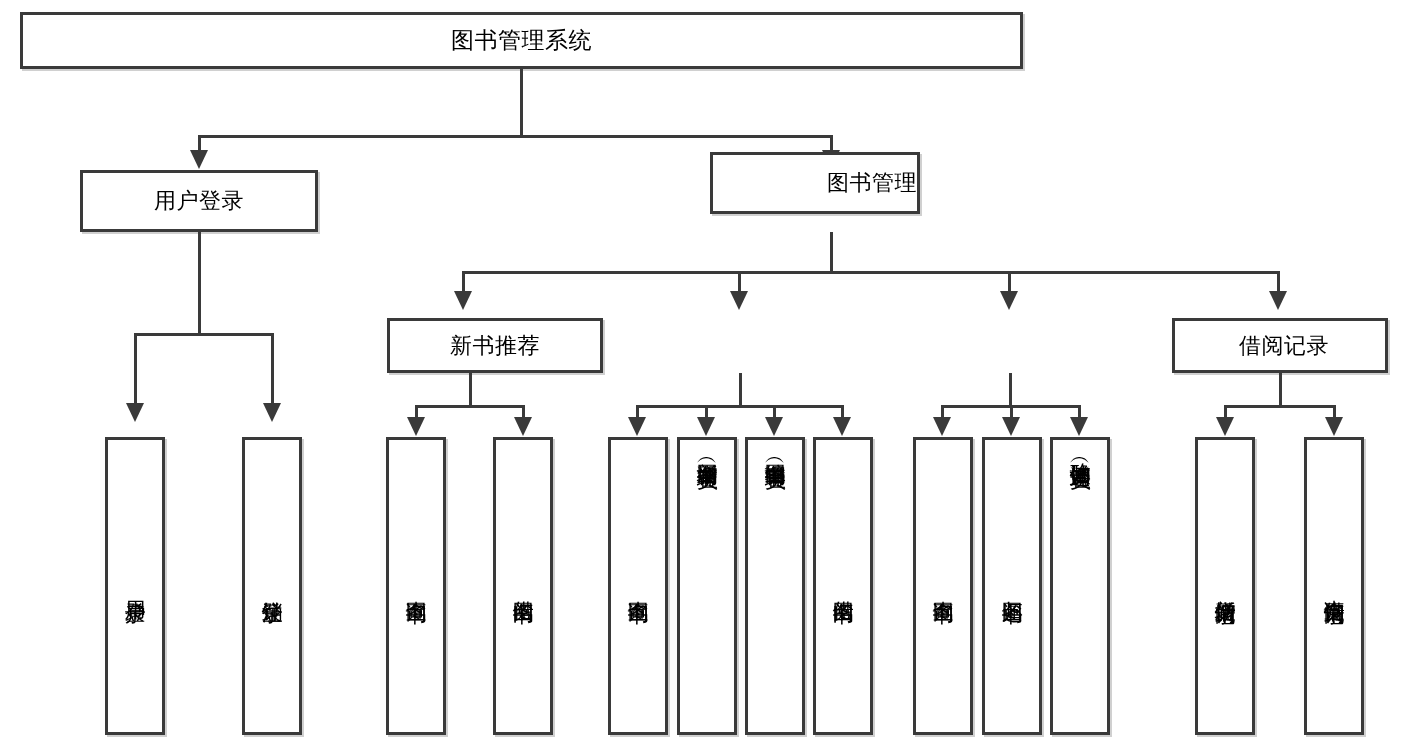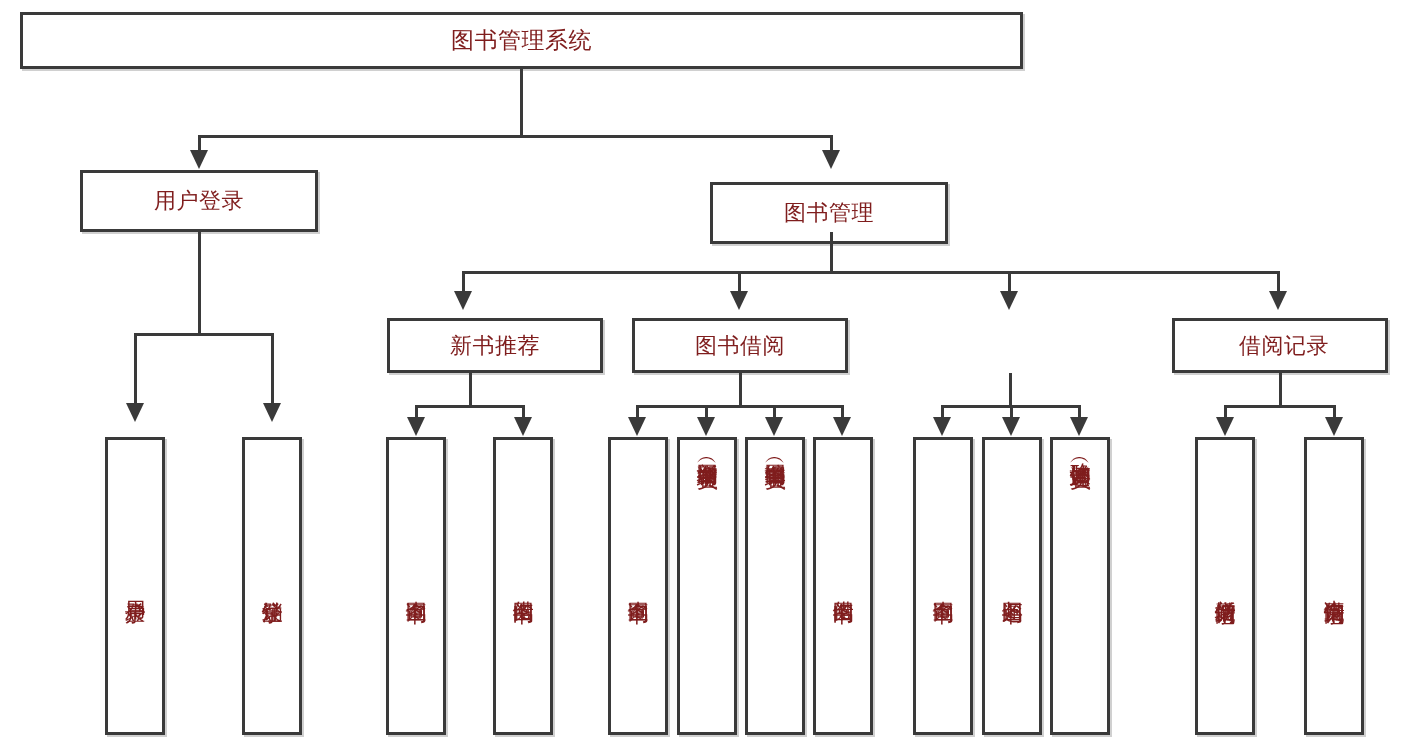--- a/index.html
+++ b/index.html
@@ -18,21 +18,21 @@
     overflow: hidden;
   }
   .node {
     position: absolute;
     box-sizing: border-box;
     border: 3px solid #3a3a3a;
     background: #ffffff;
     display: flex;
     align-items: center;
     justify-content: center;
-    color: #7f1d1d;
+    color: #000000;
     box-shadow: 2px 2px 0 rgba(120,120,120,0.35);
   }
   .node-label {
     display: block;
     text-align: center;
     letter-spacing: 0.5px;
     white-space: nowrap;
   }
   
   .node.root { font-size: 23px; }
@@ -97,21 +97,21 @@
   <div class="edge v" style="left:198px; top:135px; height:18px;"></div>
   <div class="arrow" style="left:190px; top:150px;"></div>
 
   <div class="edge v" style="left:830px; top:135px; height:18px;"></div>
   <div class="arrow" style="left:822px; top:150px;"></div>
 
   <div class="node lvl1" style="left:80px; top:170px; width:238px; height:62px;">
     <span class="node-label">用户登录</span>
   </div>
 
-  <div class="node lvl1" style="left:710px; top:182px; width:238px; height:62px;">
+  <div class="node lvl1" style="left:710px; top:152px; width:210px; height:62px;justify-content:flex-end;">
     <span class="node-label">图书管理</span>
   </div>
 
   <div class="edge v" style="left:198px; top:232px; height:103px;"></div>
   <div class="edge h" style="left:134px; top:333px; width:140px;"></div>
   <div class="edge v" style="left:134px; top:333px; height:72px;"></div>
   <div class="arrow" style="left:126px; top:403px;"></div>
   <div class="edge v" style="left:271px; top:333px; height:72px;"></div>
   <div class="arrow" style="left:263px; top:403px;"></div>
 
@@ -122,23 +122,20 @@
   <div class="edge v" style="left:738px; top:271px; height:22px;"></div>
   <div class="arrow" style="left:730px; top:291px;"></div>
   <div class="edge v" style="left:1008px; top:271px; height:22px;"></div>
   <div class="arrow" style="left:1000px; top:291px;"></div>
   <div class="edge v" style="left:1277px; top:271px; height:22px;"></div>
   <div class="arrow" style="left:1269px; top:291px;"></div>
 
   <div class="node lvl2" style="left:362px; top:318px; width:216px; height:55px;margin-left:25px;">
     <span class="node-label">新书推荐</span>
   </div>
-  <div class="node lvl2" style="left:632px; top:318px; width:216px; height:55px;">
-    <span class="node-label">图书借阅</span>
-  </div>
   <div class="node lvl2" style="left:1172px; top:318px; width:216px; height:55px;padding-left:8px;">
     <span class="node-label">借阅记录</span>
   </div>
 
   <div class="edge v" style="left:469px; top:373px; height:34px;"></div>
   <div class="edge h" style="left:415px; top:405px; width:110px;"></div>
   <div class="edge v" style="left:415px; top:405px; height:14px;"></div>
   <div class="arrow" style="left:407px; top:417px;"></div>
   <div class="edge v" style="left:522px; top:405px; height:14px;"></div>
   <div class="arrow" style="left:514px; top:417px;"></div>

